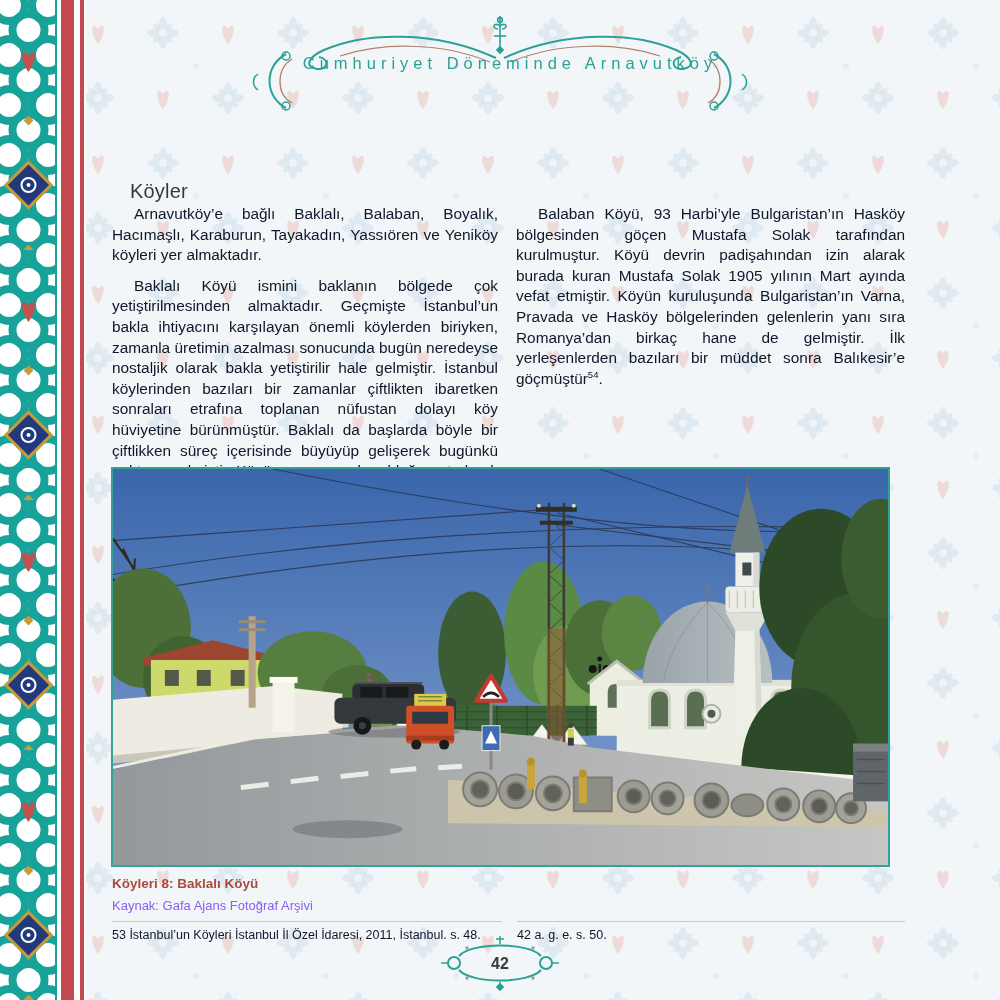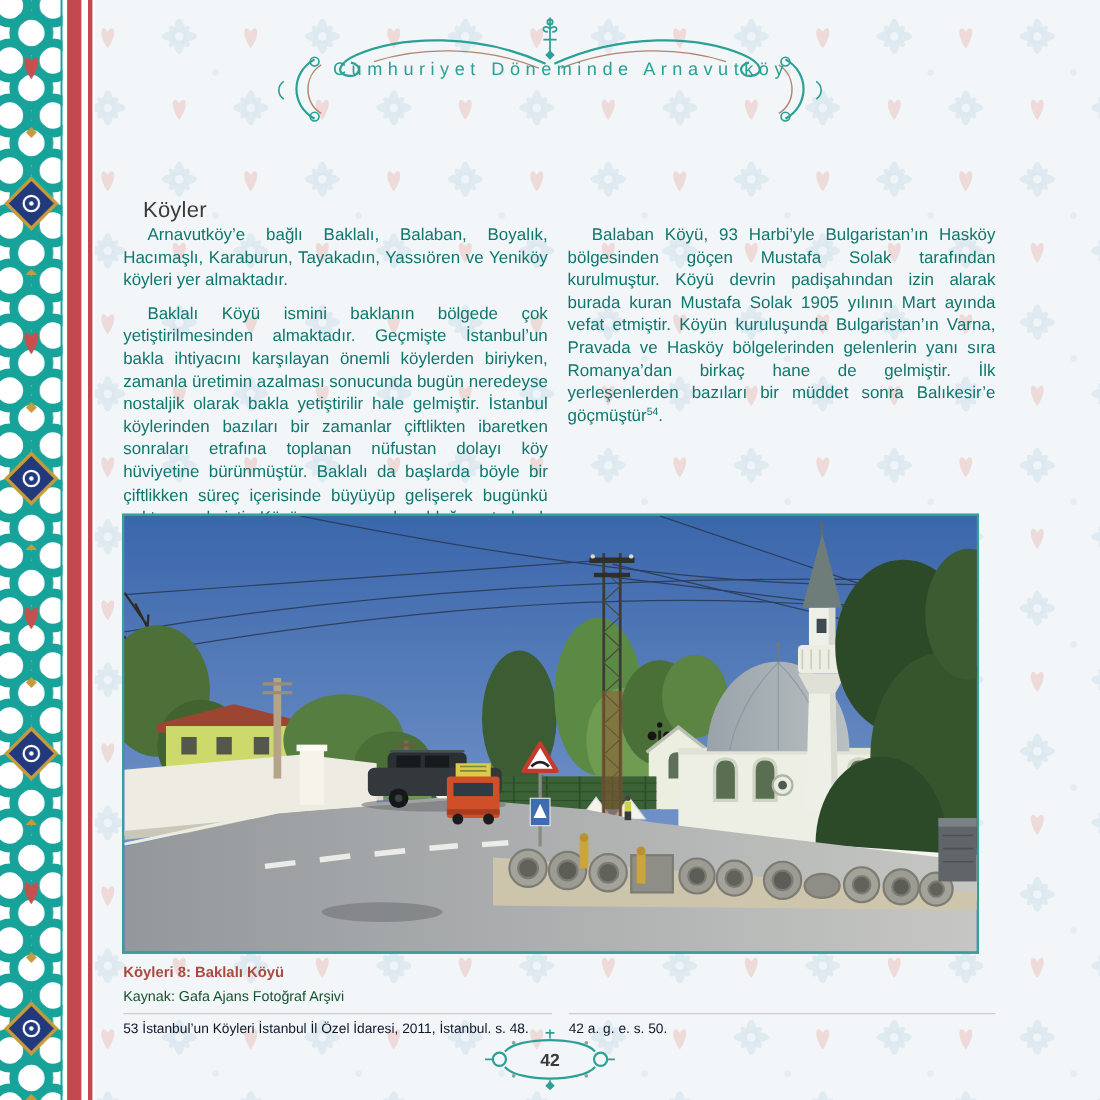--- a/index.html
+++ b/index.html
@@ -22,32 +22,32 @@
   #page-title{
     left:0;right:0;top:54px;text-align:center;z-index:5;
     color:#2ba095;font-size:16.5px;letter-spacing:5px;font-weight:500;padding-left:20px;
   }
 
   
   #section-heading{
     left:130px;top:180px;z-index:5;
     font-size:20px;font-weight:normal;color:#3a3938;letter-spacing:.2px;
   }
-  .col{z-index:5;font-size:15.4px;line-height:20.6px;color:#0f766e;text-align:justify}
+  .col{z-index:5;font-size:15.4px;line-height:20.6px;color:#0f172a;text-align:justify}
   #col-left{left:112px;top:204px;width:386px}
   #col-right{left:516px;top:204px;width:389px}
   .col p{margin:0 0 10px 0;text-indent:22px}
   .col sup{font-size:9.5px;line-height:0}
 
   
   #photo-frame{left:111px;top:467px;width:775px;height:396px;border:2px solid #35a295;z-index:5;background:#4a76b5}
 
   
   #photo-caption{left:112px;top:876px;z-index:5;font-size:13.5px;font-weight:bold;color:#ad4a40}
-  #photo-source{left:112px;top:898px;z-index:5;font-size:13px;color:#14532d}
+  #photo-source{left:112px;top:898px;z-index:5;font-size:13px;color:#8b5cf6}
   .foot-rule{top:921px;height:1px;background:#c9c8c4;z-index:5}
   #foot-rule-left{left:112px;width:390px}
   #foot-rule-right{left:517px;width:388px}
   .footnote{top:928px;z-index:5;font-size:12.5px;color:#0f172a}
   #footnote-left{left:112px}
   #footnote-right{left:517px}
 
   
   #pageno-ornament{left:437px;top:934px;z-index:5}
 </style>

